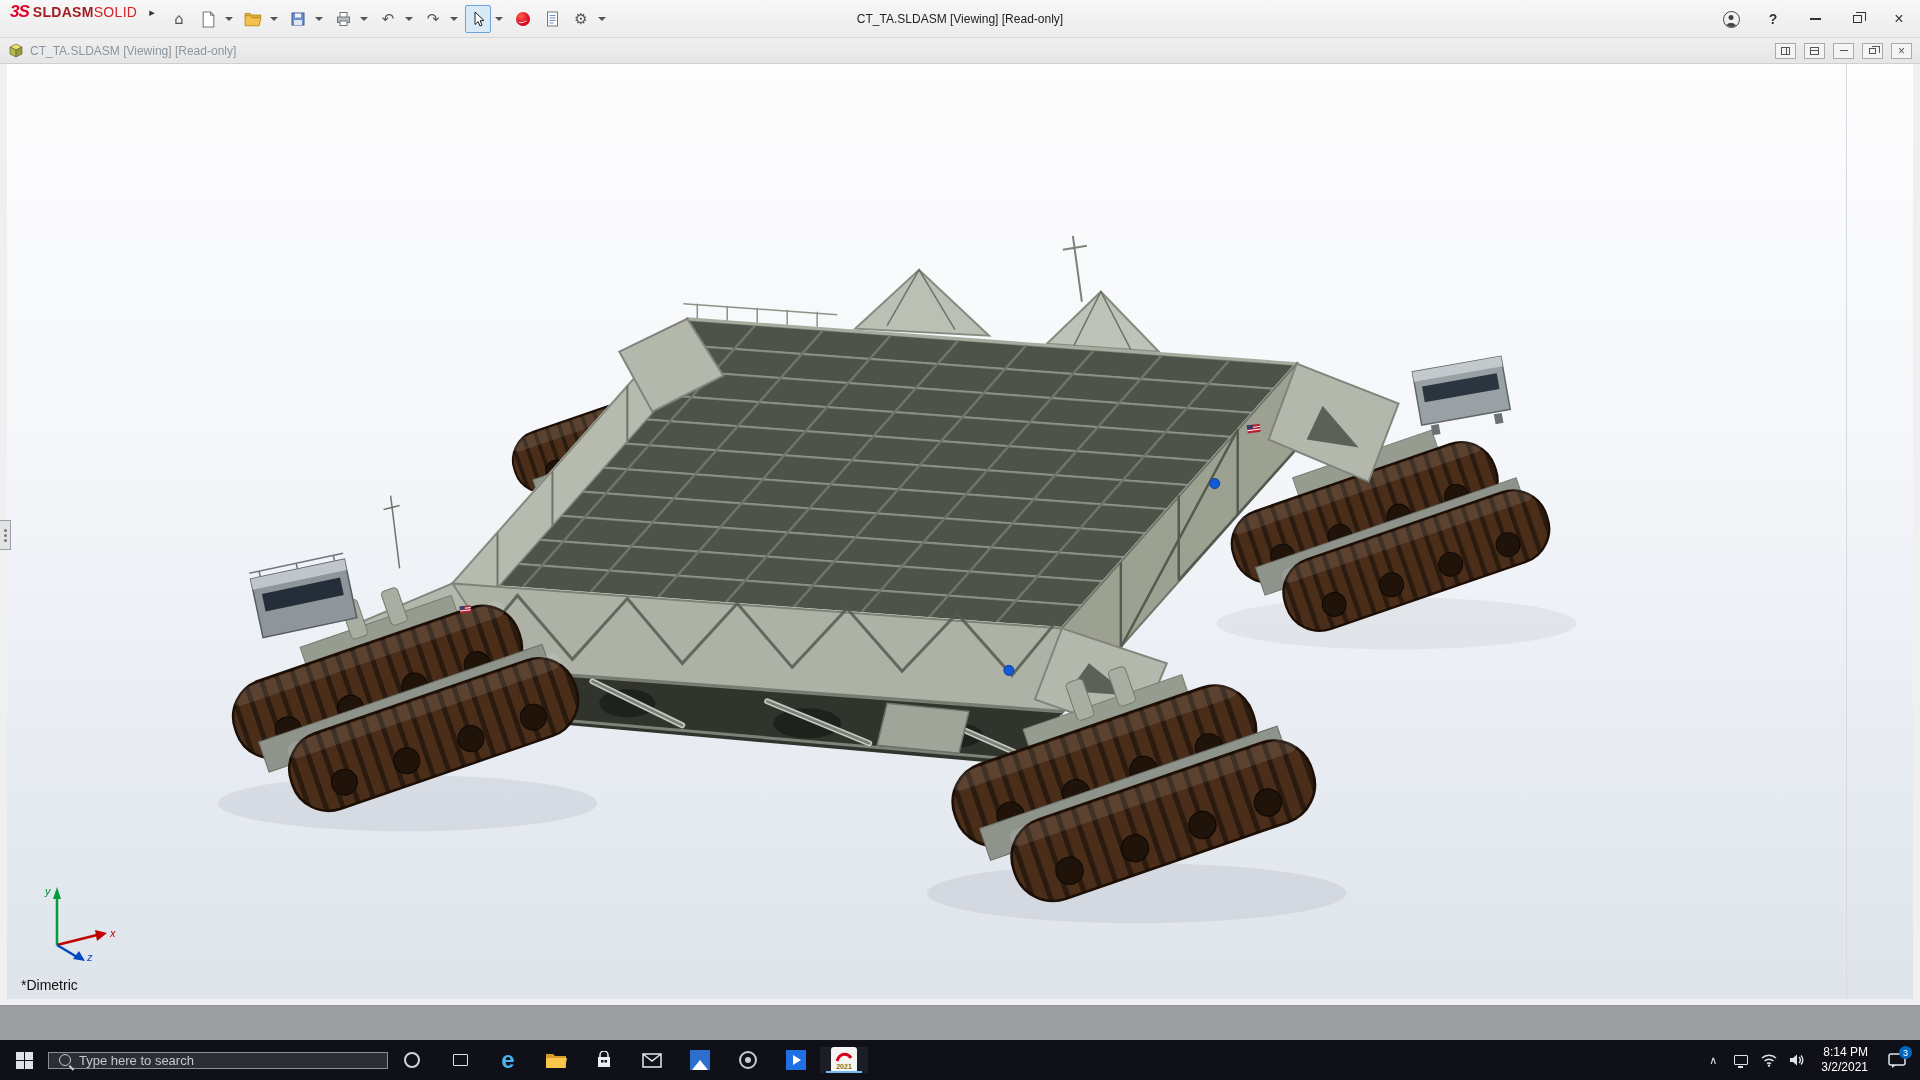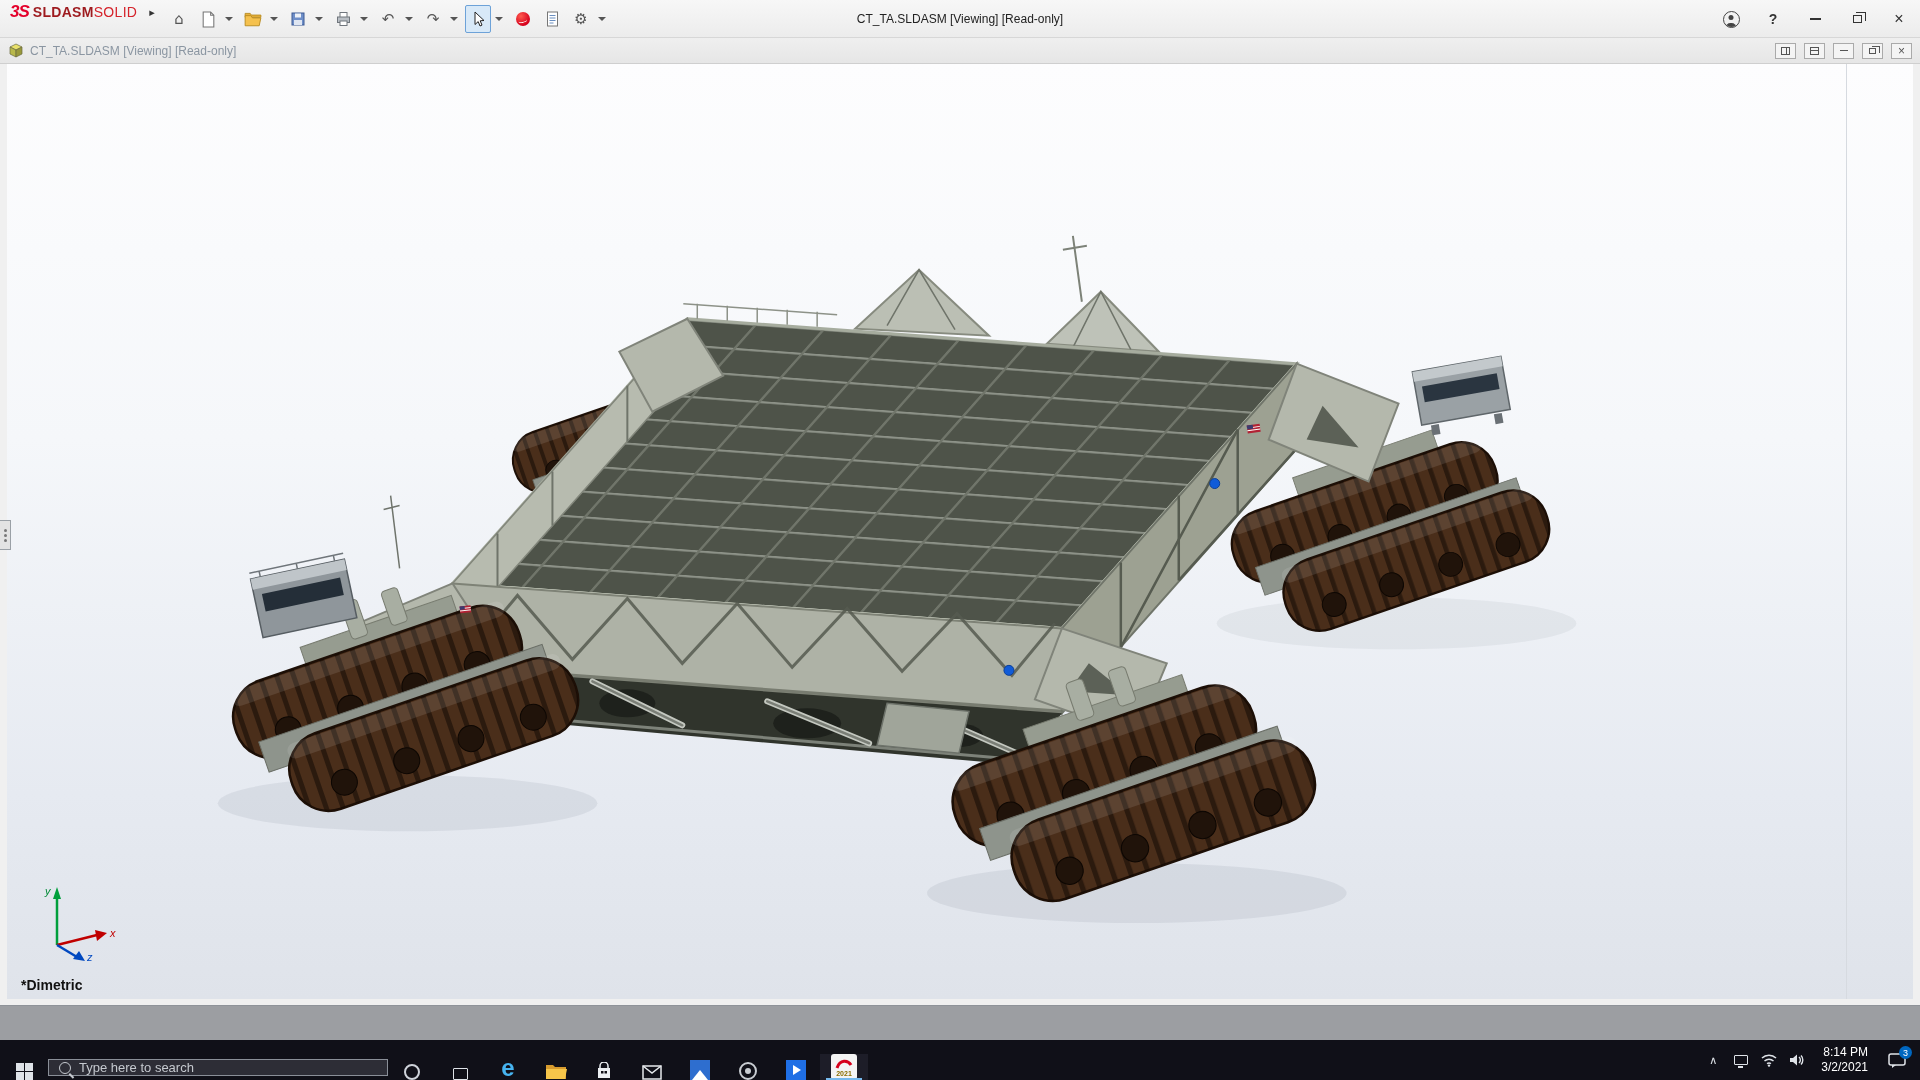--- a/index.html
+++ b/index.html
@@ -50,32 +50,32 @@
   .ic-tileh::after { content:""; position:absolute; top:2.5px; left:0; right:0; height:1px; background:#555; }
   .ic-min2 { width:8px; height:1.4px; background:#555; }
   .ic-restore2 { width:7px; height:6px; border:1.1px solid #555; position:relative; background:#f4f4f4; }
   .ic-restore2::before { content:""; position:absolute; left:1.5px; top:-3px; width:7px; height:6px; border:1.1px solid #555; border-bottom:none; border-left:none; }
   .ic-close2 { font-size:12px; color:#555; line-height:1; }
 
   
   .viewport { position:absolute; top:64px; left:7px; right:7px; bottom:6px; background:linear-gradient(180deg, #fdfdfe 0%, #f5f7fa 40%, #e6eaf1 78%, #dfe3ea 100%); overflow:hidden; }
   .viewport svg.model { position:absolute; left:0; top:0; width:100%; height:100%; }
   .taskpane-edge { position:absolute; top:0; bottom:0; right:66px; width:1px; background:#d6dae0; }
-  .view-label { position:absolute; left:14px; bottom:6px; font-size:14px; font-weight:bold; color:#111; }
+  .view-label { position:absolute; left:14px; bottom:6px; font-size:14px; font-weight:normal; color:#111; }
   .triad { position:absolute; left:16px; bottom:36px; width:100px; height:86px; }
   .axis-x-label { fill:#c00000; font-size:11px; font-style:italic; }
   .axis-y-label { fill:#008a37; font-size:11px; font-style:italic; }
   .axis-z-label { fill:#0048c0; font-size:11px; font-style:italic; }
 
   .splitter { position:absolute; left:0; top:520px; width:11px; height:30px; background:#e3e3e3; border:1px solid #9aa0a6; border-left:none; display:flex; flex-direction:column; align-items:center; justify-content:center; gap:2px; }
   .splitter i { display:block; width:3px; height:3px; background:#777; border-radius:50%; }
 
   
   .taskbar { position:absolute; left:0; bottom:0; width:1920px; height:40px; background:#101018; display:flex; align-items:stretch; color:#dfe3e8; }
-  .tb-left { display:flex; align-items:flex-end; }
+  .tb-left { display:flex; align-items:center; }
   .start-btn { width:48px; display:flex; align-items:center; justify-content:center; }
   .search-box { width:340px; margin:4px 0; background:#2d2d36; border:1px solid #8a8f98; display:flex; align-items:center; padding:0 10px; gap:8px; }
   .search-glass { width:12px; height:12px; border:1.6px solid #c5c9cf; border-radius:50%; position:relative; flex:0 0 auto; }
   .search-glass::after { content:""; position:absolute; left:10px; top:10px; width:6px; height:1.6px; background:#c5c9cf; transform:rotate(45deg); transform-origin:0 0; }
   .search-box input { background:transparent; border:none; outline:none; color:#c5c9cf; font-size:13px; width:100%; font-family:"Liberation Sans", sans-serif; }
   .search-box input::placeholder { color:#c5c9cf; opacity:1; }
   .tb-app { width:48px; display:flex; align-items:center; justify-content:center; position:relative; }
   .tb-app.active { background:#1d1d28; }
   .tb-app.active::after { content:""; position:absolute; left:6px; right:6px; bottom:0; height:2px; background:#76b9ed; }
   .cortana-ring { width:16px; height:16px; border:2px solid #cfd3da; border-radius:50%; }

